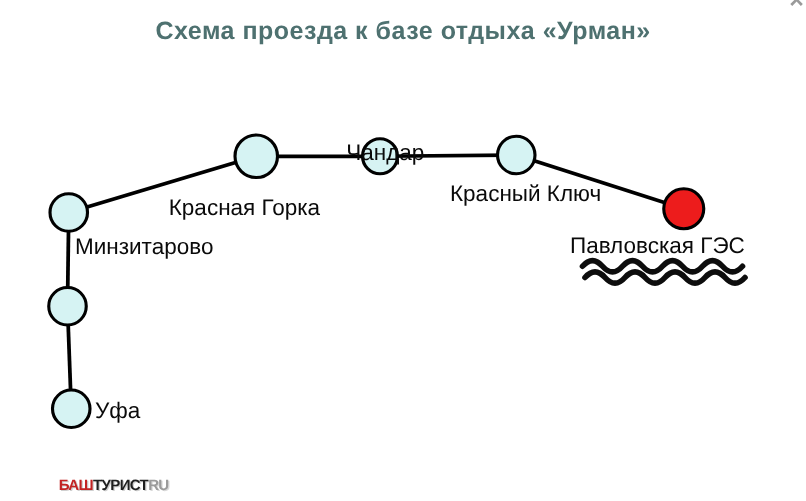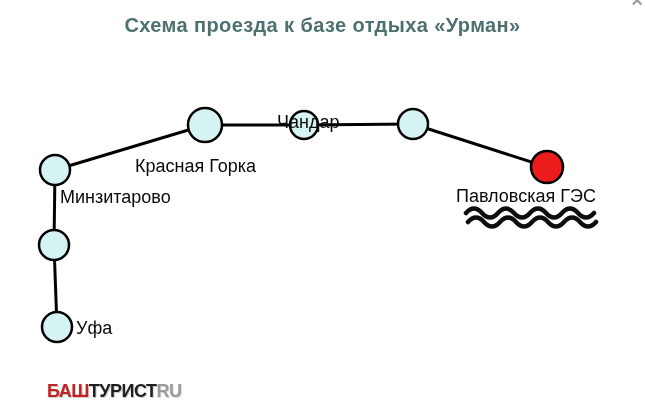--- a/index.html
+++ b/index.html
@@ -35,21 +35,21 @@
   .wave { fill:none; stroke:#0d0d0d; stroke-width:4.5; stroke-linecap:round; }
   .st-label {
     position:absolute;
     font-size:18px;
     color:#0a0a0a;
     white-space:nowrap;
   }
   .watermark {
     position:absolute;
     left:7px; top:381px;
-    font-size:18px;
+    font-size:12px;
     font-weight:bold;
     letter-spacing:-0.5px;
     white-space:nowrap;
     padding-left:40px;
   }
   .wm-red  { color:#c32222; text-shadow:1px 1px 0 #cfcfcf; }
   .wm-dark { color:#1f1f1f; text-shadow:1px 1px 0 #cfcfcf; }
   .wm-gray { color:#9b9b9b; text-shadow:1px 1px 0 #d9d9d9; }
 </style>
 </head>
@@ -82,19 +82,20 @@
     <circle class="node" cx="205" cy="125" r="17" fill="#d6f3f3"></circle>
     <circle class="node" cx="304" cy="125" r="14" fill="#d6f3f3"></circle>
     <circle class="node" cx="413" cy="124" r="15" fill="#d6f3f3"></circle>
     <circle class="node" cx="547" cy="167" r="16" fill="#ed1c1c"></circle>
   </svg>
 
   <span class="st-label" style="left:76px;  top:318px;">Уфа</span>
   <span class="st-label" style="left:60px;  top:187px;">Минзитарово</span>
   <span class="st-label" style="left:135px; top:156px;">Красная Горка</span>
   <span class="st-label" style="left:277px; top:87px;margin-top:25px;">Чандар</span>
+  <span class="st-label" style="left:360px; top:145px;">Красный Ключ</span>
   <span class="st-label" style="left:456px; top:186px;">Павловская ГЭС</span>
 
   <div class="watermark">
     <span class="wm-red">БАШ</span><span class="wm-dark">ТУРИСТ</span><span class="wm-gray">RU</span>
   </div>
 
 </div>
 
 </body></html>

